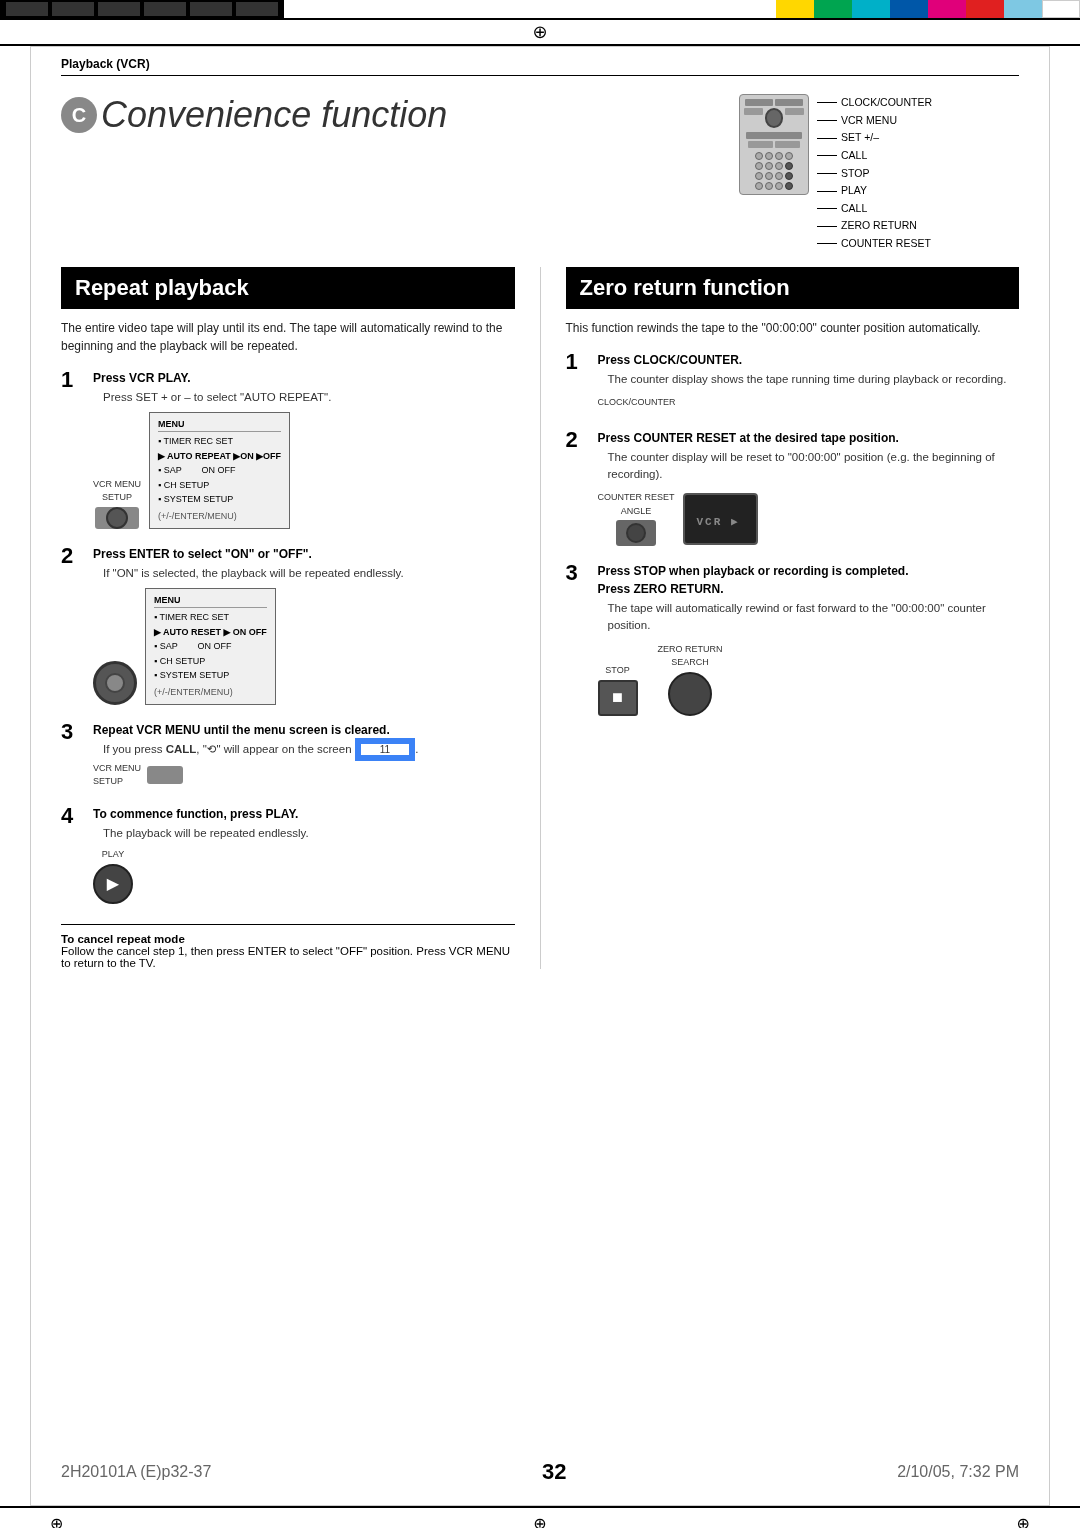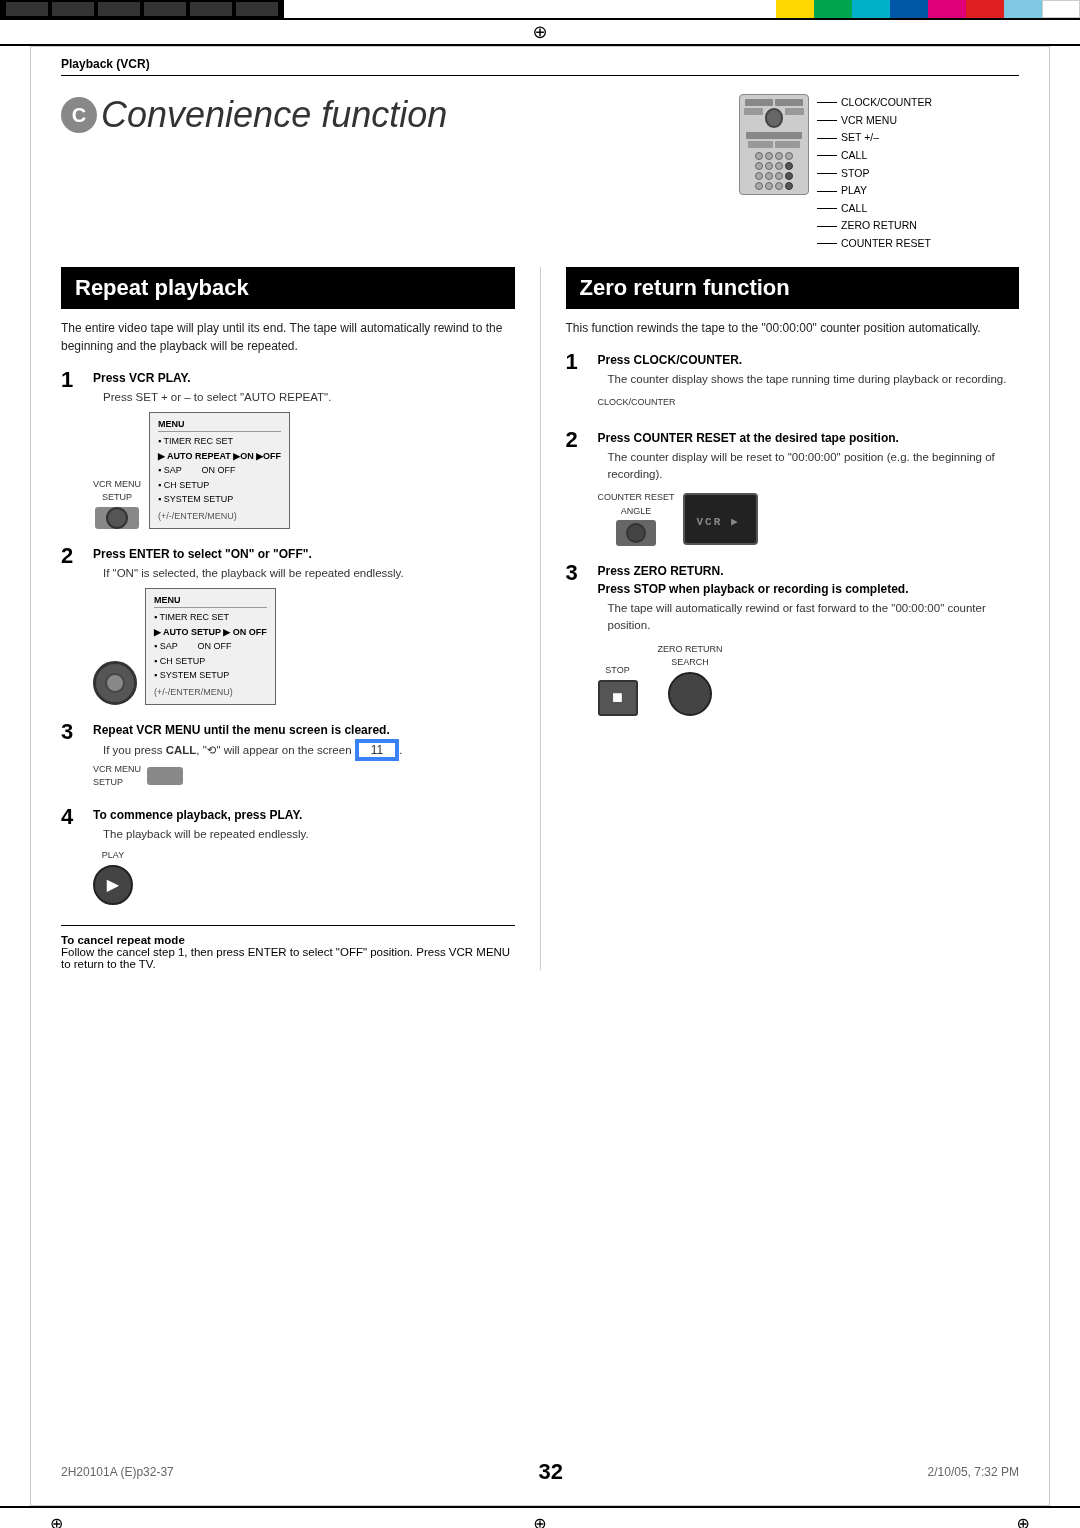--- a/index.html
+++ b/index.html
@@ -236,21 +236,21 @@
       display: flex;
       align-items: center;
       justify-content: space-between;
     }
     .page-num {
       font-size: 22px;
       font-weight: bold;
       color: #000;
     }
     .footer-info {
-      font-size: 12px;
+      font-size: 16px;
       color: #666;
     }
 
     
     .bottom-markers {
       display: flex;
       justify-content: space-between;
       align-items: center;
       padding: 6px 50px;
       border-top: 2px solid #000;
@@ -453,48 +453,48 @@
           <div><strong>Press ENTER to select "ON" or "OFF".</strong></div>
           <div class="indent-text sub-text">If "ON" is selected, the playback will be repeated endlessly.</div>
 
           <div class="menu-screen">
             <div style="width:44px;height:44px;border-radius:50%;background:#555;border:3px solid #333;display:flex;align-items:center;justify-content:center;">
               <div style="width:20px;height:20px;border-radius:50%;background:#888;border:2px solid #444;"></div>
             </div>
             <div class="menu-box">
               <div class="menu-title">MENU</div>
               <div class="menu-item">▪ TIMER REC SET</div>
-              <div class="menu-item selected">▶ AUTO SETUP ▶ ON OFF</div>
+              <div class="menu-item selected">▶ AUTO RESET ▶ ON OFF</div>
               <div class="menu-item">▪ SAP &nbsp;&nbsp;&nbsp;&nbsp;&nbsp;&nbsp;&nbsp;ON OFF</div>
               <div class="menu-item">▪ CH SETUP</div>
               <div class="menu-item">▪ SYSTEM SETUP</div>
               <div class="menu-note">(+/-/ENTER/MENU)</div>
             </div>
           </div>
         </div>
       </div>
 
       <div class="step">
         <div class="step-num">3</div>
         <div class="step-content">
           <div><strong>Repeat VCR MENU until the menu screen is cleared.</strong></div>
           <div class="indent-text sub-text">
-            If you press <strong>CALL</strong>, "⟲" will appear on the screen <span style="border:4px solid #3b82f6;padding:0 12px;font-size:12px;">11</span>.
+            If you press <strong>CALL</strong>, "⟲" will appear on the screen <span style="border:6px solid #3b82f6;padding:0 19px;font-size:10px;">11</span>.
           </div>
           <div style="display:flex;align-items:center;gap:6px;margin-top:4px;">
             <div style="font-size:9px;color:#333;">VCR MENU<br>SETUP</div>
             <div style="width:36px;height:18px;background:#888;border-radius:3px;"></div>
           </div>
         </div>
       </div>
 
       <div class="step">
         <div class="step-num">4</div>
         <div class="step-content">
-          <div><strong>To commence playback, press PLAY.</strong></div>
+          <div><strong>To commence function, press PLAY.</strong></div>
           <div class="indent-text sub-text">The playback will be repeated endlessly.</div>
           <div style="display:flex;align-items:center;gap:8px;margin-top:6px;">
             <div style="display:flex;flex-direction:column;align-items:center;gap:2px;">
               <div style="font-size:9px;color:#333;">PLAY</div>
               <div style="width:40px;height:40px;border-radius:50%;background:#444;border:2px solid #222;display:flex;align-items:center;justify-content:center;color:#fff;font-size:16px;">▶</div>
             </div>
           </div>
         </div>
       </div>
 
@@ -541,22 +541,22 @@
                 <span></span>
               </div>
             </div>
           </div>
         </div>
       </div>
 
       <div class="step">
         <div class="step-num">3</div>
         <div class="step-content">
+          <div><strong>Press STOP when playback or recording is completed.</strong></div>
           <div><strong>Press ZERO RETURN.</strong></div>
-          <div><strong>Press STOP when playback or recording is completed.</strong></div>
           <div class="indent-text sub-text">The tape will automatically rewind or fast forward to the "00:00:00" counter position.</div>
 
           <div style="display:flex;gap:20px;margin-top:8px;align-items:flex-end;">
             <div style="display:flex;flex-direction:column;align-items:center;gap:2px;">
               <div style="font-size:9px;color:#333;">STOP</div>
               <div style="width:40px;height:36px;background:#555;border:2px solid #333;border-radius:3px;display:flex;align-items:center;justify-content:center;color:#fff;font-size:18px;">■</div>
             </div>
             <div style="display:flex;flex-direction:column;align-items:center;gap:2px;">
               <div style="font-size:9px;color:#333;text-align:center;">ZERO RETURN<br>SEARCH</div>
               <div style="width:44px;height:44px;border-radius:50%;background:#444;border:2px solid #222;"></div>

